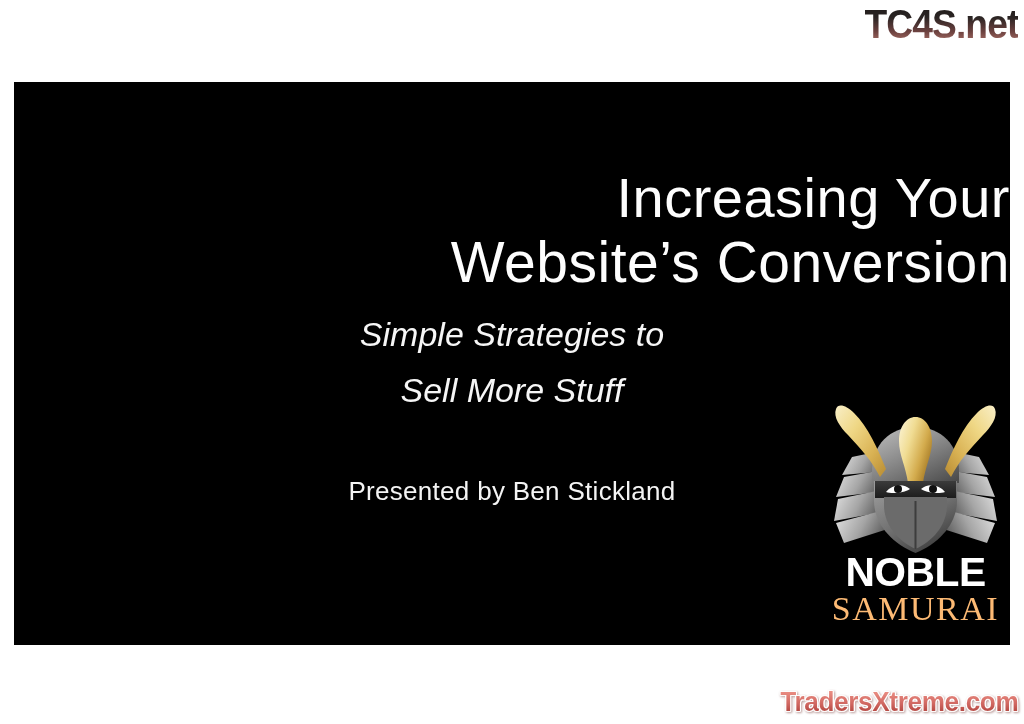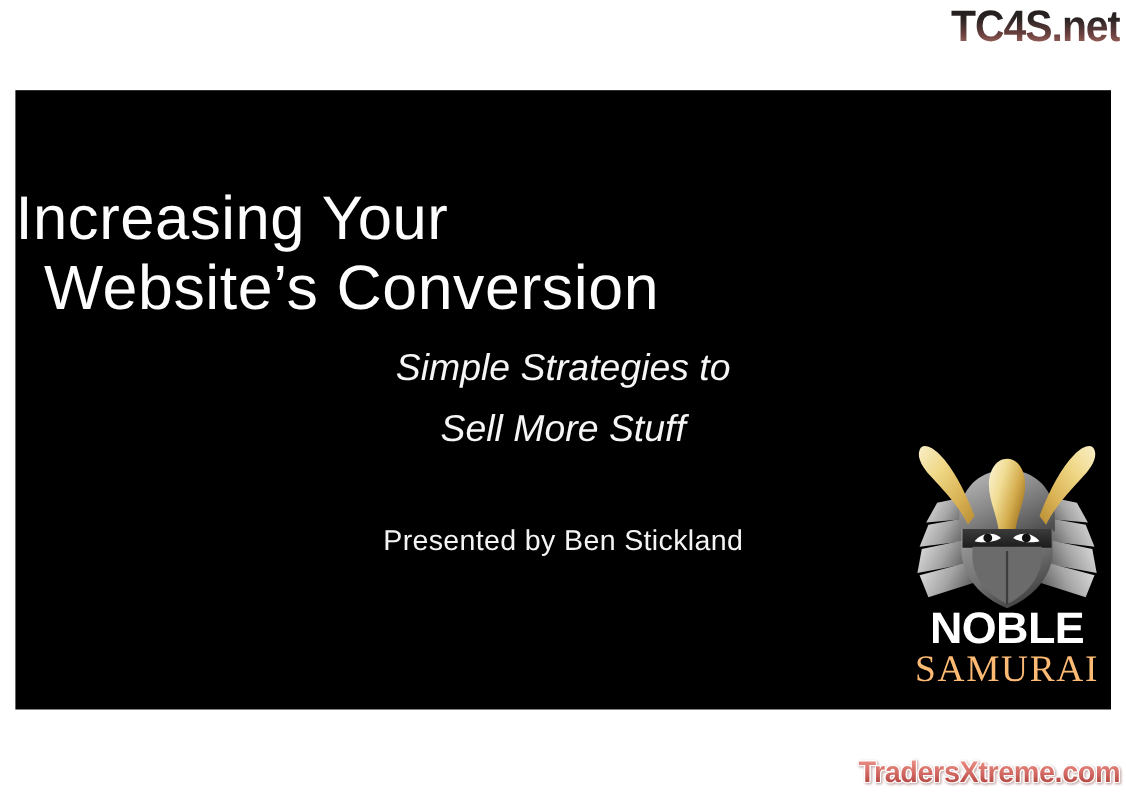--- a/index.html
+++ b/index.html
@@ -41,21 +41,21 @@
     left:14px; top:82px;
     width:996px; height:563px;
     background:#000000;
     overflow:hidden;
   }
 
   
   #title-block {
     position:absolute;
     left:0; right:0; top:84px;
-    text-align:left;
+    text-align:right;
     color:#ffffff;
   }
   .title-line {
     font-family:"Liberation Sans", sans-serif;
     font-weight:300;
     font-size:56px;
     line-height:64px;
     letter-spacing:0.5px;
     color:#fdfdfd;
     white-space:nowrap;

